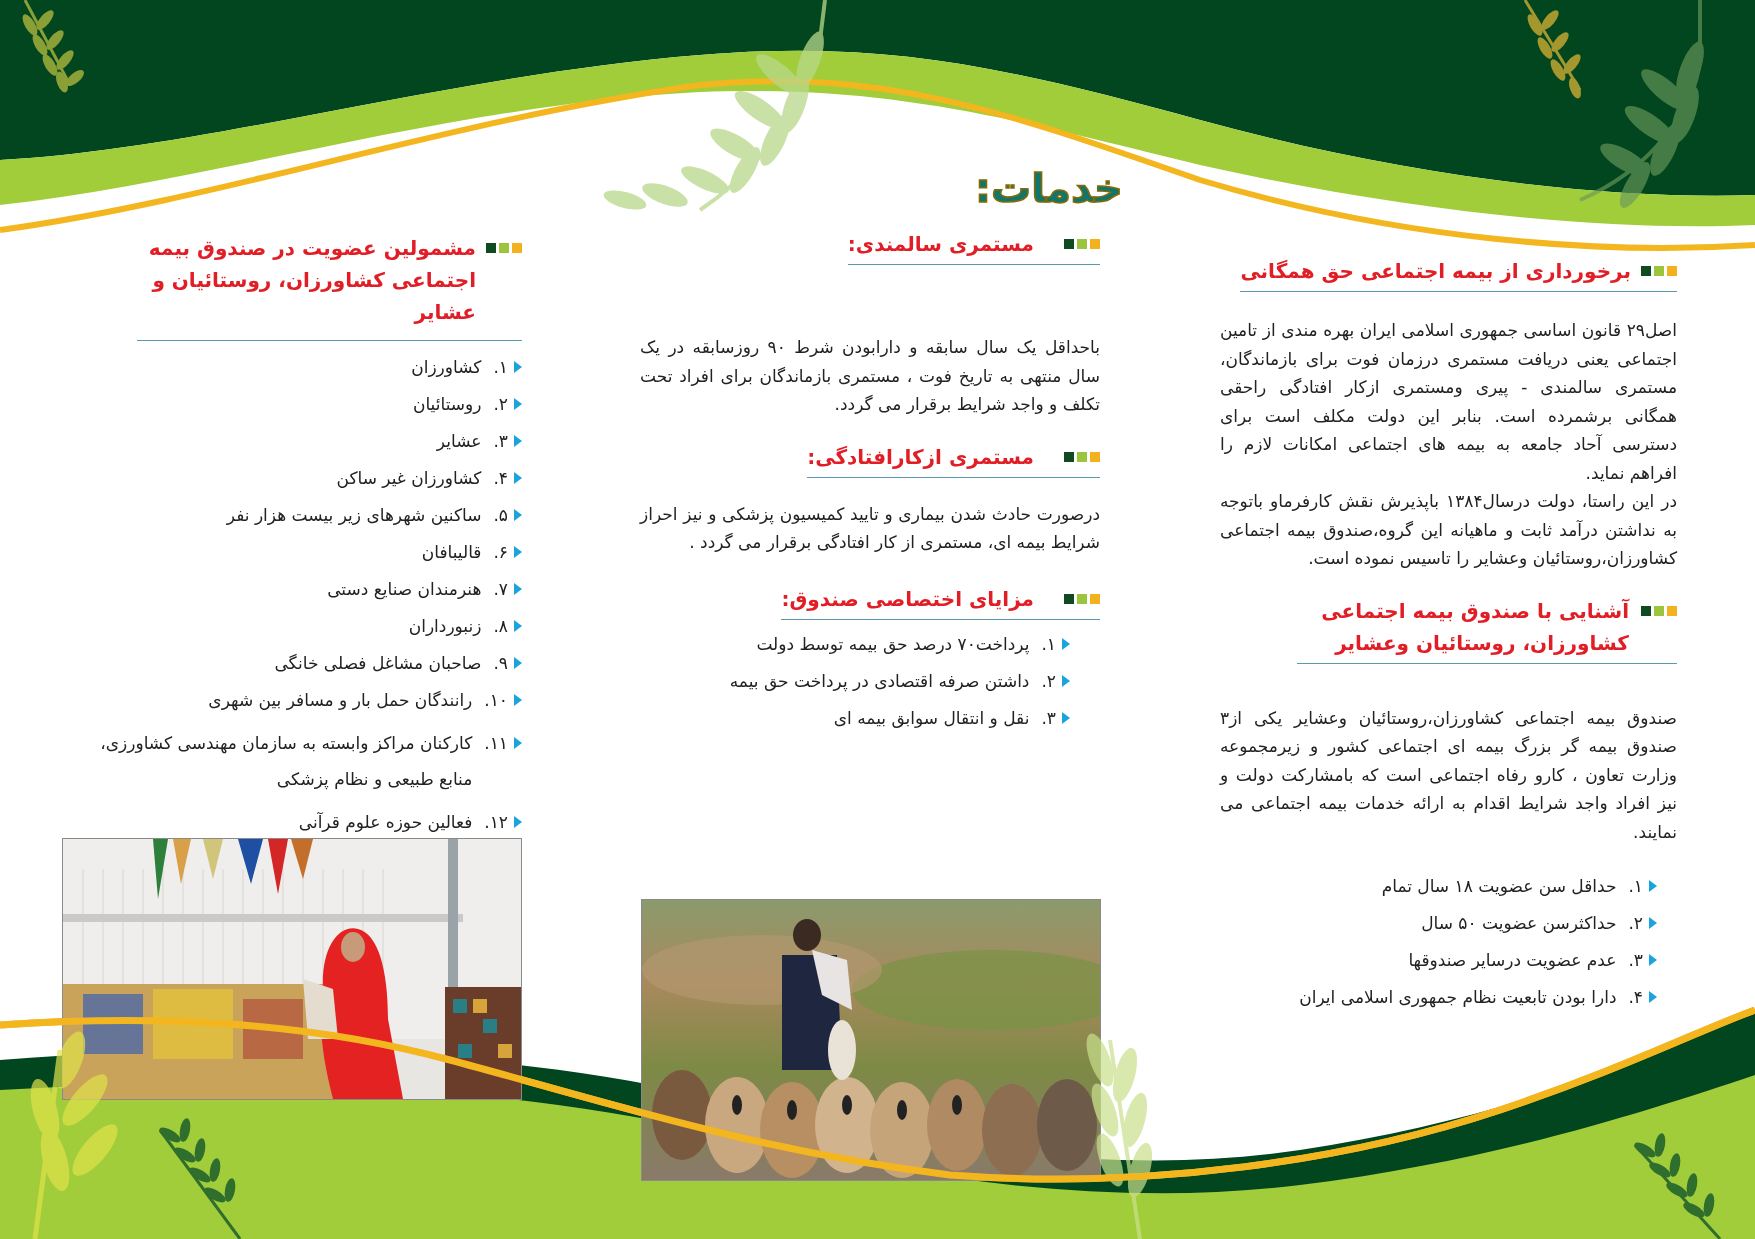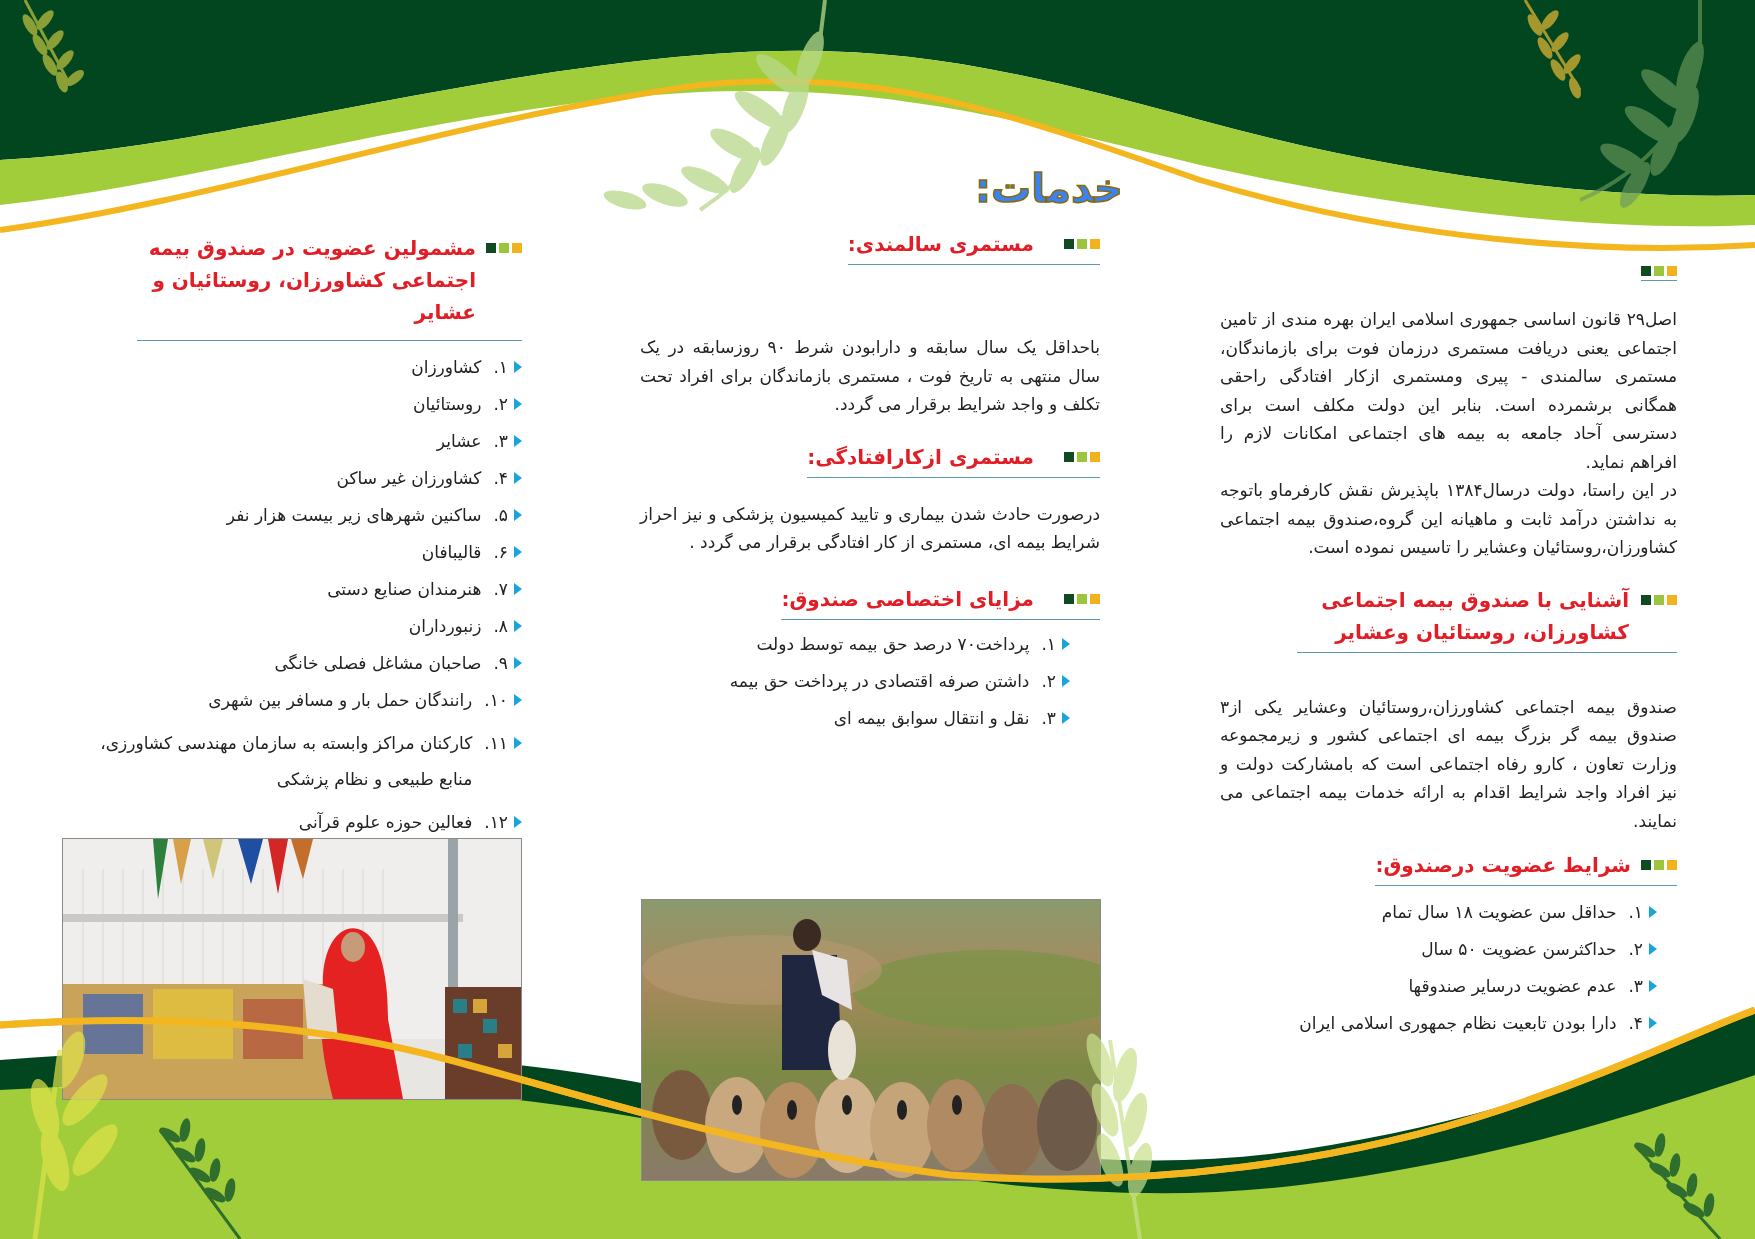--- a/index.html
+++ b/index.html
@@ -23,21 +23,21 @@
   .sq span { width:10px; height:10px; display:inline-block; }
   .sq .c1 { background:#f2b21e; }
   .sq .c2 { background:#9ac53c; }
   .sq .c3 { background:#0f4a20; }
   .para { font-size:17px; line-height:28.5px; text-align:justify; text-align-last:right; }
   ol.items { list-style:none; margin:0; padding:0; }
   ol.items li { font-size:17px; line-height:24px; display:flex; align-items:flex-start; gap:6px; }
   .tri { width:0; height:0; border-top:6px solid transparent; border-bottom:6px solid transparent; border-left:8px solid #1aa3dc; margin-top:6px; flex-shrink:0; }
   .num { flex-shrink:0; margin-left:6px; }
   .big-title {
-    position:absolute; z-index:3; font-size:40px; font-weight:bold; color:#3b82f6;
+    position:absolute; z-index:3; font-size:40px; font-weight:bold; color:#0f766e;
     -webkit-text-stroke:1.5px #8a6a00; direction:rtl;
   }
 </style>
 </head>
 <body>
 
 <svg class="bg" viewBox="0 0 1755 1239" preserveAspectRatio="none">
 
   <path d="M0,0 L1755,0 L1755,195 C1600,200 1400,175 1200,120 C1000,65 880,40 700,55 C450,75 200,150 0,160 Z" fill="#02461f"></path>
 
@@ -238,46 +238,39 @@
   <path d="M0,1025 C150,1015 300,1020 450,1060 C600,1100 750,1150 950,1175 C1150,1190 1350,1160 1500,1110 C1620,1070 1700,1030 1755,1010" fill="none" stroke="#f3b61f" stroke-width="7"></path>
 </svg>
 
 <div class="panel" style="left:1220px; top:255px; width:457px;">
   <div class="h-title" style="margin-right:0;">
     <span class="sq">
         <span class="c1"></span>
         <span class="c2"></span>
         <span class="c3"></span>
       </span>
+    <span>برخورداری از بیمه اجتماعی حق همگانی</span>
   </div>
   <div style="height:24px"></div>
   <div class="para">اصل۲۹ قانون اساسی جمهوری اسلامی ایران بهره مندی از تامین اجتماعی یعنی دریافت مستمری درزمان فوت برای بازماندگان، مستمری سالمندی - پیری ومستمری ازکار افتادگی راحقی همگانی برشمرده است. بنابر این دولت مکلف است برای دسترسی آحاد جامعه به بیمه های اجتماعی امکانات لازم را افراهم نماید.</div>
   <div class="para">در این راستا، دولت درسال۱۳۸۴ باپذیرش نقش کارفرماو باتوجه به نداشتن درآمد ثابت و ماهیانه این گروه،صندوق بیمه اجتماعی کشاورزان،روستائیان وعشایر را تاسیس نموده است.</div>
 
   <div style="height:22px"></div>
   <div class="h-title" style="width:380px;gap:12px;">
     <span class="sq">
         <span class="c1"></span>
         <span class="c2"></span>
         <span class="c3"></span>
       </span>
     <span>آشنایی با صندوق بیمه اجتماعی کشاورزان، روستائیان وعشایر</span>
   </div>
   <div style="height:40px"></div>
   <div class="para">صندوق بیمه اجتماعی کشاورزان،روستائیان وعشایر یکی از۳ صندوق بیمه گر بزرگ بیمه ای اجتماعی کشور و زیرمجموعه وزارت تعاون ، کارو رفاه اجتماعی است که بامشارکت دولت و نیز افراد واجد شرایط اقدام به ارائه خدمات بیمه اجتماعی می نمایند.</div>
 
   <div style="height:14px"></div>
-  <div class="h-title">
-    <span class="sq">
-        <span class="c1"></span>
-        <span class="c2"></span>
-        <span class="c3"></span>
-      </span>
-    <span>شرایط عضویت درصندوق:</span>
-  </div>
   <div style="height:14px"></div>
   <ol class="items" style="margin-right:20px;">
     <li style="margin-bottom:13px;">
         <span class="tri"></span>
         <span class="num">۱.</span>
         <span>حداقل سن عضویت ۱۸ سال تمام</span>
       </li>
     <li style="margin-bottom:13px;">
         <span class="tri"></span>
         <span class="num">۲.</span>

